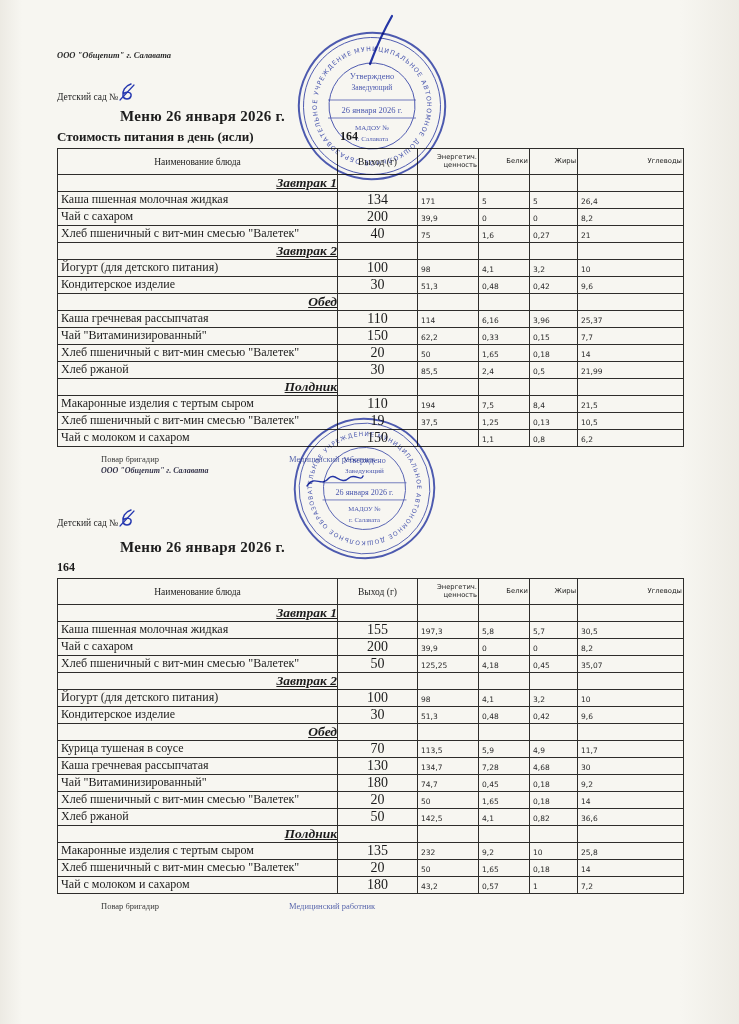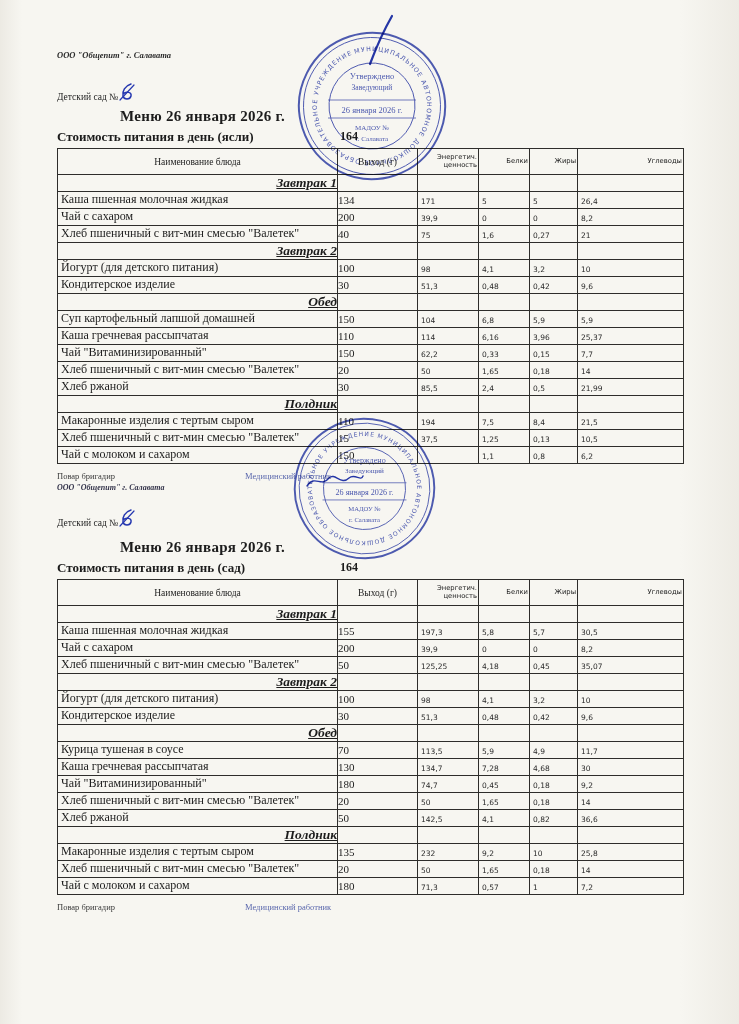--- a/index.html
+++ b/index.html
@@ -22,26 +22,26 @@
   .subtitle-row .sub { width:283px; }
   .subtitle-row .cost { font-size:12px; }
 
   table.menu-table { border-collapse:collapse; width:626px; table-layout:fixed; }
   .menu-table th, .menu-table td { border:1px solid #2e2d2b; overflow:hidden; }
   .menu-table thead th { height:26px; vertical-align:middle; }
   .th-dish, .th-out { font-size:9.5px; font-weight:normal; text-align:center; }
   .th-small { font-family:"DejaVu Sans", sans-serif; font-size:6.8px; font-weight:normal; text-align:right; padding:1px 1px 1px 3px; line-height:1.15; color:#222; }
   .menu-table tbody td { height:17px; }
   td.c-dish { font-size:12px; padding:0 2px 1px 3px; white-space:nowrap; }
-  td.c-out  { font-size:11px; }
+  td.c-out  { font-size:14px; text-align:center; }
   td.c-nutr { font-family:"DejaVu Sans", sans-serif; font-size:7.5px; vertical-align:bottom; padding:0 0 2px 3px; color:#2a2a2a; }
   td.section-name { font-size:13.5px; font-weight:bold; font-style:italic; text-align:right; text-decoration:underline; }
 
   .sig-row { display:flex; margin-top:7px; font-size:8.5px; color:#3a3a3a; }
-  .sig-cook { width:188px; }
+  .sig-cook { width:188px;margin-left:44px; }
   .sig-org { font-size:8px; font-style:italic; font-weight:bold; margin-top:2px; color:#33334a; }
   .sig-med { color:#5b68ad; }
 
   .stamp { position:absolute; mix-blend-mode:multiply; opacity:.85; pointer-events:none; }
   .stamp1 { left:296px; top:30px; }
   .stamp2 { left:292px; top:416px; }
   .hw-mark { position:absolute; mix-blend-mode:multiply; }
   .hw-slash { left:364px; top:14px; }
   .hw-scrawl { left:305px; top:470px; }
 </style>
@@ -146,28 +146,20 @@
           </tr>
           <tr>
             <td class="section-name">Обед</td>
             <td></td>
             <td></td>
             <td></td>
             <td></td>
             <td></td>
           </tr>
           <tr>
-            <td class="c-dish">Суп картофельный лапшой домашней</td>
-            <td class="c-out">150</td>
-            <td class="c-nutr">104</td>
-            <td class="c-nutr">6,8</td>
-            <td class="c-nutr">5,9</td>
-            <td class="c-nutr">5,9</td>
-          </tr>
-          <tr>
             <td class="c-dish">Каша гречневая рассыпчатая</td>
             <td class="c-out">110</td>
             <td class="c-nutr">114</td>
             <td class="c-nutr">6,16</td>
             <td class="c-nutr">3,96</td>
             <td class="c-nutr">25,37</td>
           </tr>
           <tr>
             <td class="c-dish">Чай "Витаминизированный"</td>
             <td class="c-out">150</td>
@@ -203,21 +195,21 @@
           <tr>
             <td class="c-dish">Макаронные изделия с тертым сыром</td>
             <td class="c-out">110</td>
             <td class="c-nutr">194</td>
             <td class="c-nutr">7,5</td>
             <td class="c-nutr">8,4</td>
             <td class="c-nutr">21,5</td>
           </tr>
           <tr>
             <td class="c-dish">Хлеб пшеничный с вит-мин смесью "Валетек"</td>
-            <td class="c-out">15</td>
+            <td class="c-out">19</td>
             <td class="c-nutr">37,5</td>
             <td class="c-nutr">1,25</td>
             <td class="c-nutr">0,13</td>
             <td class="c-nutr">10,5</td>
           </tr>
           <tr>
             <td class="c-dish">Чай с  молоком и сахаром</td>
             <td class="c-out">150</td>
             <td class="c-nutr"></td>
             <td class="c-nutr">1,1</td>
@@ -241,21 +233,20 @@
       <svg width="18" height="20" viewBox="0 0 18 20">
         <path d="M13,2 C7,4 4,9 5,14 C6,18 12,18 13,14 C14,10 8,9 5,12" fill="none" stroke="#2638b0" stroke-width="1.5" stroke-linecap="round"></path>
         <path d="M2,18 L16,3" fill="none" stroke="#2638b0" stroke-width="1.2" stroke-linecap="round"></path>
       </svg>
     </span>
   </div>
 
   <section class="menu-block menu2">
     <h1 class="menu-title">Меню 26 января 2026 г.</h1>
     <div class="subtitle-row">
-      <span class="sub">Стоимость питания в день (сад)</span>
       <span class="cost">164</span>
     </div>
     <table class="menu-table">
       <colgroup>
         <col style="width:280px">
           <col style="width:80px">
           <col style="width:61px">
         <col style="width:51px">
           <col style="width:48px">
           <col style="width:106px">
@@ -395,21 +386,21 @@
             <td class="c-dish">Хлеб пшеничный с вит-мин смесью "Валетек"</td>
             <td class="c-out">20</td>
             <td class="c-nutr">50</td>
             <td class="c-nutr">1,65</td>
             <td class="c-nutr">0,18</td>
             <td class="c-nutr">14</td>
           </tr>
           <tr>
             <td class="c-dish">Чай с  молоком и сахаром</td>
             <td class="c-out">180</td>
-            <td class="c-nutr">71,3</td>
+            <td class="c-nutr">43,2</td>
             <td class="c-nutr">0,57</td>
             <td class="c-nutr">1</td>
             <td class="c-nutr">7,2</td>
           </tr>
         </tbody>
     </table>
     <div class="sig-row">
       <div class="sig-cook">
         <span>Повар бригадир</span>
       </div>

